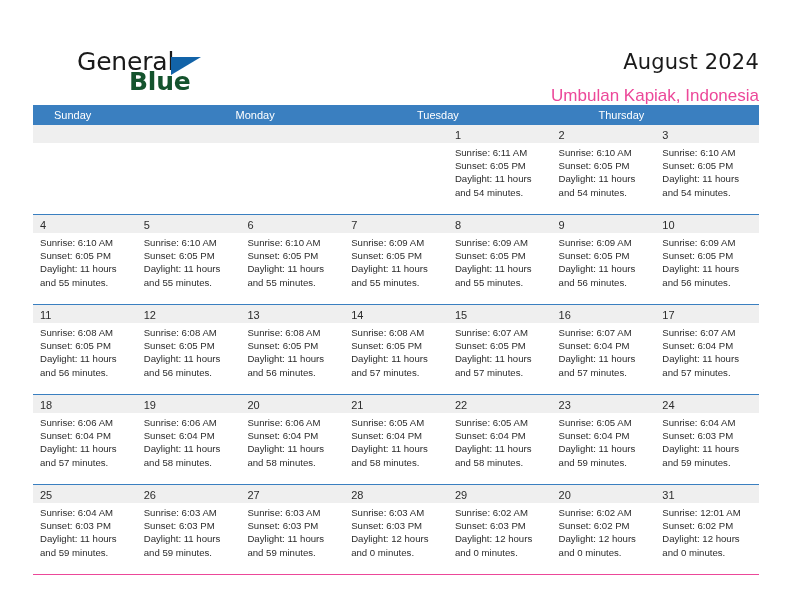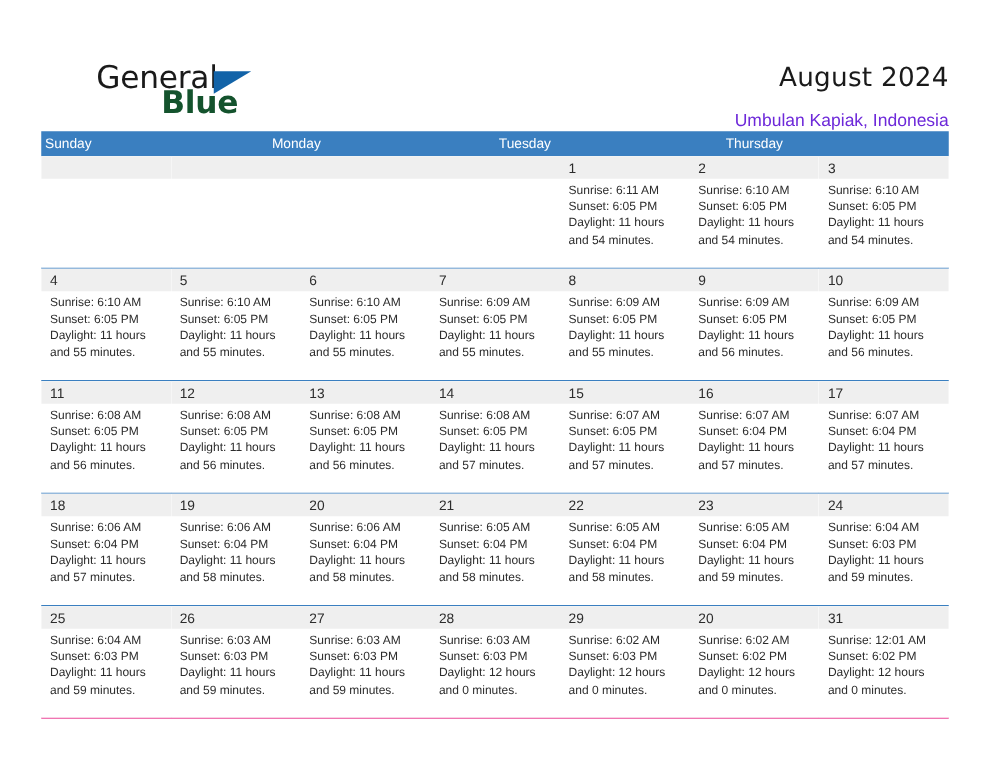--- a/index.html
+++ b/index.html
@@ -78,45 +78,45 @@
   .cal-title {
     font-size: 21px;
     line-height: 36px;
     font-weight: 400;
     color: #1a1a1a;
     letter-spacing: 0.2px;
     font-family: "DejaVu Sans", sans-serif;
   }
   .cal-subtitle {
     margin-top: 7px;
-    font-size: 14px;
+    font-size: 17px;
     line-height: 18px;
     font-weight: 400;
-    color: #6d28d9;
+    color: #ec4899;
     font-family: "Liberation Sans", sans-serif;
   }
 
   
   .calendar {
     position: absolute;
     left: 33px;
     top: 105px;
     width: 726px;
   }
   .weekday-row {
     display: flex;
     background: #3a7fc0;
     height: 20px;
   }
   .weekday {
     flex: 1 1 0;
     color: #ffffff;
     font-size: 11px;
     line-height: 20px;
-    padding-left: 3px;
+    padding-left: 21px;
     box-sizing: border-box;
     white-space: nowrap;
     font-family: "Liberation Sans", sans-serif;
   }
 
   .week-row {
     display: flex;
     height: 90px;
     border-bottom: 1px solid #3a7fc0;
     box-sizing: border-box;

